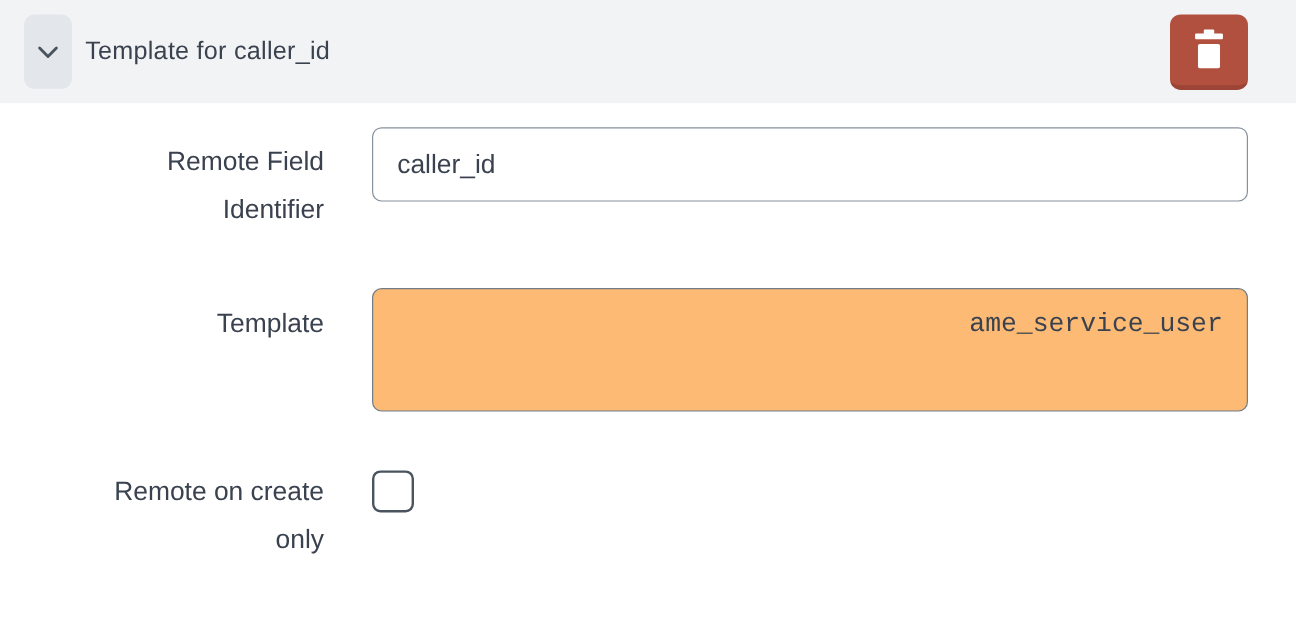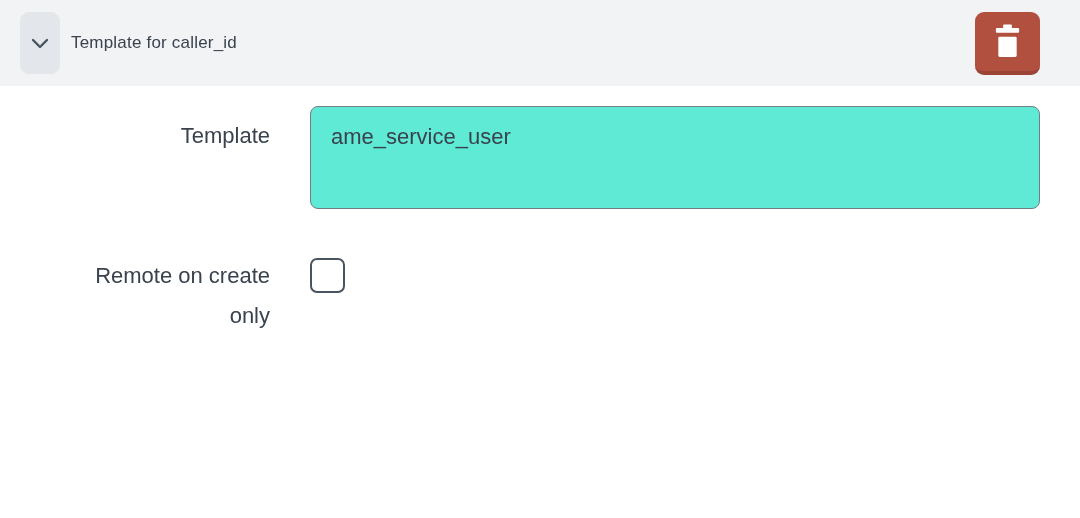--- a/index.html
+++ b/index.html
@@ -35,21 +35,21 @@
     flex: 0 0 40px;
     border: none;
     border-radius: 9px;
     background: var(--collapse-button-bg);
     display: flex; align-items: center; justify-content: center;
     cursor: pointer;
   }
   .collapse-btn svg { display: block; }
   .section-title {
     margin-left: 11px;
-    font-size: 17px;
+    font-size: 21px;
     font-weight: 400;
     color: var(--text);
     letter-spacing: 0.2px;
   }
   .delete-btn {
     margin-left: auto;
     width: 65px; height: 63px;
     border: none;
     border-bottom: 4px solid var(--danger-shade);
     border-radius: 9px;
@@ -86,27 +86,28 @@
     font-size: 22px;
     color: var(--text);
     background: #ffffff;
     outline: none;
   }
   .textarea {
     width: 730px; height: 103px;
     border: 1.5px solid var(--textarea-border);
     border-radius: 8px;
     padding: 16px 20px;
-    font-family: Liberation Sans, sans-serif;
+    font-family: Liberation Mono, monospace;
     font-size: 22px;
     line-height: 28px;
     color: var(--text);
-    background: #5eead4;
+    background: #fdba74;
     resize: none;
     outline: none;
+    text-align: right;
   }
   .checkbox {
     display: block;
     width: 35px; height: 35px;
     margin-top: 2px;
     border: 2px solid var(--checkbox-border);
     border-radius: 7px;
     background: #ffffff;
     cursor: pointer;
   }
@@ -127,20 +128,24 @@
       <svg width="29" height="35" viewBox="0 0 30 36">
         <rect x="10.5" y="0.5" width="9" height="5" rx="1" fill="#ffffff"></rect>
         <rect x="3" y="4" width="24" height="5" rx="1" fill="#ffffff"></rect>
         <rect x="5.5" y="13" width="19" height="21" rx="1.5" fill="#ffffff"></rect>
       </svg>
     </button>
   </div>
 
   <div class="form">
 
+    <div class="row row-1">
+      <label class="lbl">Remote Field Identifier</label>
+      <input class="text-input" type="text" value="caller_id" style="">
+    </div>
 
     <div class="row row-2">
       <label class="lbl">Template</label>
       <textarea class="textarea" style="">ame_service_user</textarea>
     </div>
 
     <div class="row row-3">
       <label class="lbl">Remote on create only</label>
       <span class="checkbox" role="checkbox" aria-checked="false"></span>
     </div>

